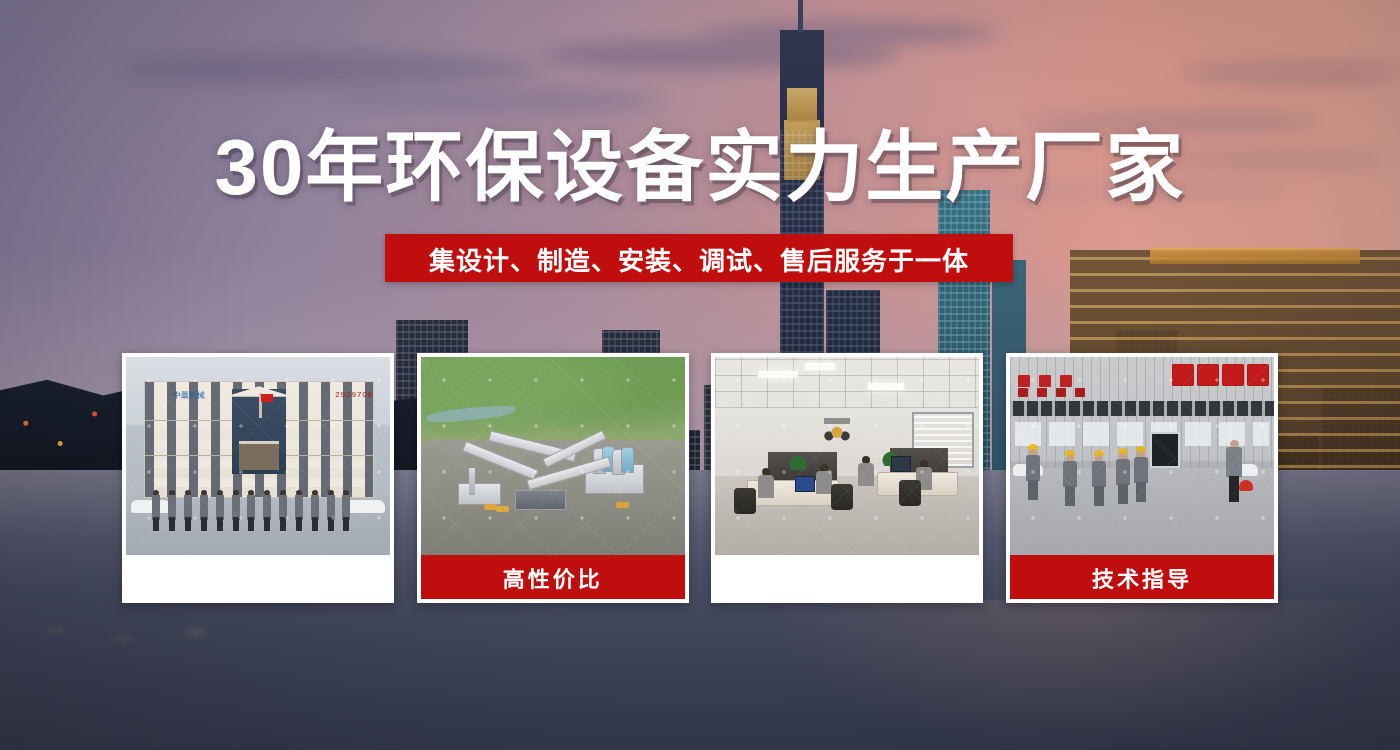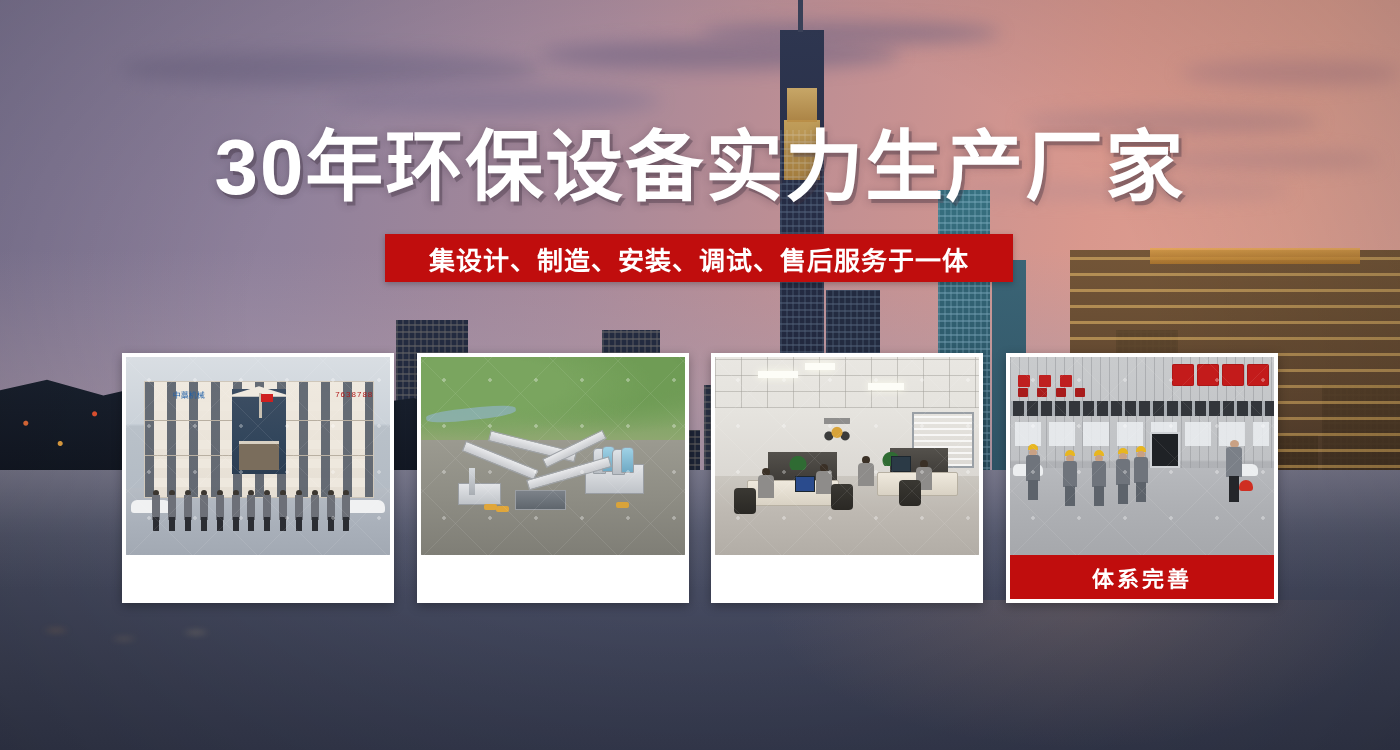--- a/index.html
+++ b/index.html
@@ -551,21 +551,21 @@
           <div class="floor" style="top:33%;"></div>
           <div class="floor" style="top:64%;"></div>
           <div class="center"></div>
           <div class="pediment"></div>
           <div class="flag"></div>
           <div class="flagc"></div>
           <div class="entry"></div>
         </div>
         <div class="sign">
           <span class="logo">中藁机械</span>
-          <span class="tel">7638788</span>
+          <span class="tel">2929706</span>
         </div>
         <div class="car c1"></div>
         <div class="car c2"></div>
         <div class="row">
           <div class="person" style="left:0%">
               <i></i>
               <b></b>
               <s></s>
             </div>
           <div class="person" style="left:7.5%">
@@ -652,20 +652,21 @@
           <div class="conv cv1"></div>
           <div class="conv cv4"></div>
           <div class="conv cv3"></div>
           <div class="truck t1"></div>
           <div class="truck t2"></div>
           <div class="truck t3"></div>
         </div>
         <div class="wm"></div>
         <div class="wm-dot"></div>
       </div>
+      <div class="card-label">高性价比</div>
     </div>
 
     <div class="card">
       <div class="card-photo p3">
         <div class="ceil"></div>
         <div class="panel pa3"></div>
         <div class="panel pa1"></div>
         <div class="panel pa2"></div>
         <div class="wall"></div>
         <div class="window"></div>
@@ -764,17 +765,17 @@
           </div>
         <div class="boss">
             <i></i>
             <b></b>
             <s></s>
           </div>
         <div class="helmet"></div>
         <div class="wm"></div>
         <div class="wm-dot"></div>
       </div>
-      <div class="card-label">体系完善</div>
+      <div class="card-label">技术指导</div>
     </div>
 
   </div>
 </div>
 
 </body></html>

